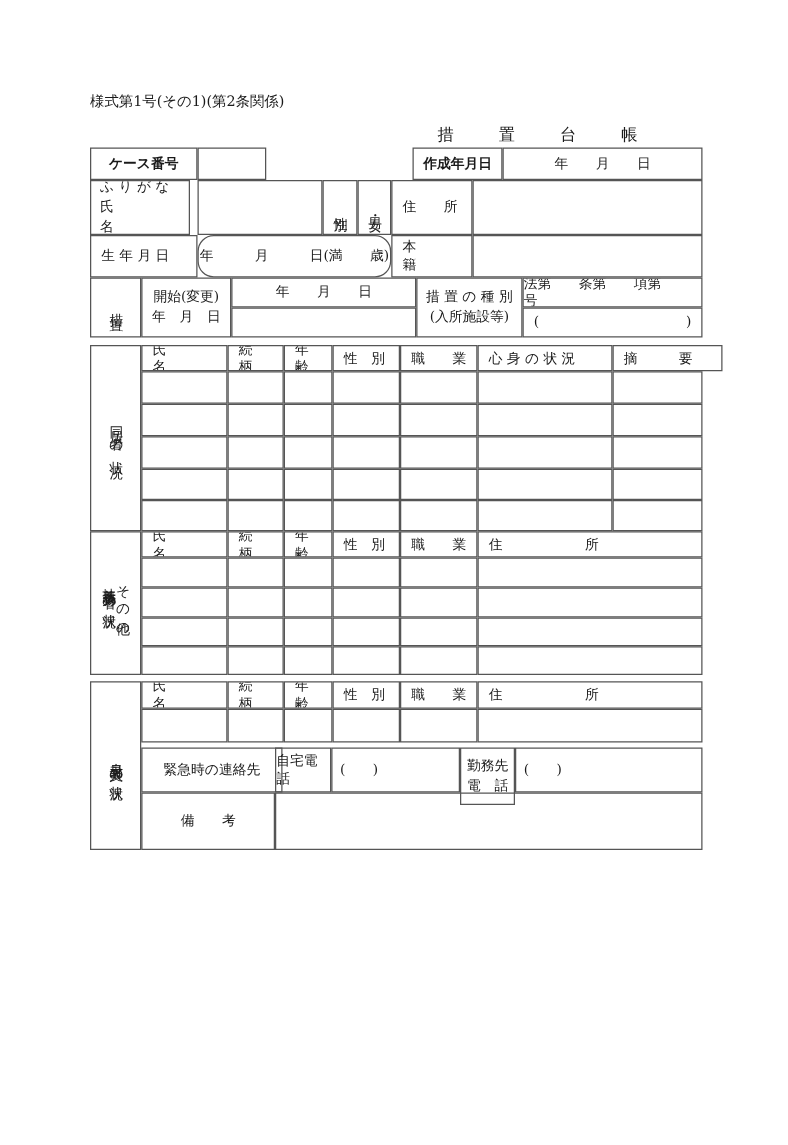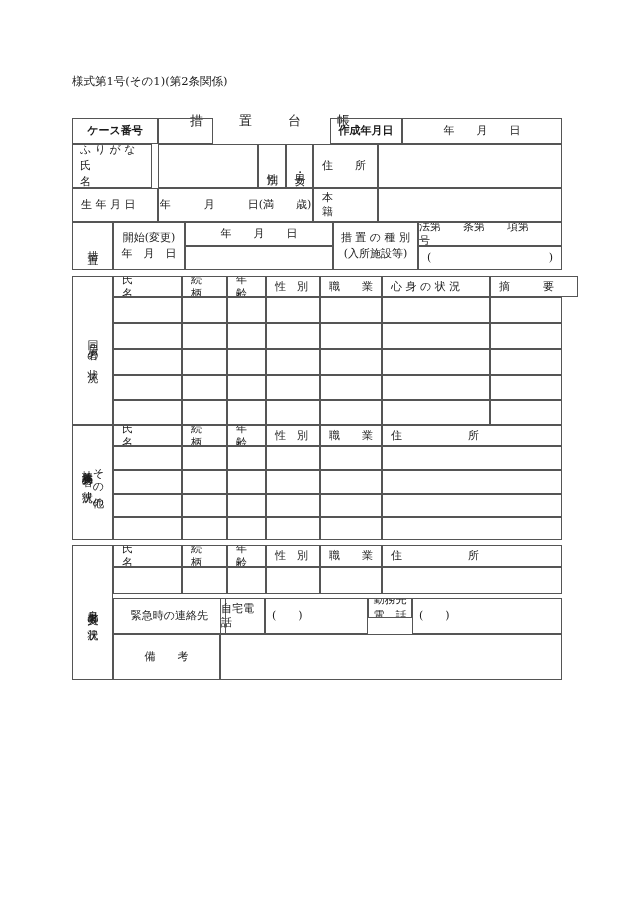--- a/index.html
+++ b/index.html
@@ -29,24 +29,24 @@
     top: 74px;
     font-size: 11.5px;
     letter-spacing: 0px;
     white-space: nowrap;
   }
 
   
   .doc-title {
     position: absolute;
     left: 190px;
-    top: 112px;
+    top: 99px;
     width: 320px;
     font-size: 13px;
-    text-align: left;
+    text-align: right;
     letter-spacing: 0;
     white-space: nowrap;
   }
   .doc-title span { display: inline-block; }
   .doc-title .sp { width: 36px; }
 
   
   .cell {
     position: absolute;
     box-sizing: border-box;
@@ -107,21 +107,21 @@
     width: 100%;
   }
   .stack .row-line {
     display: flex;
     justify-content: space-between;
     width: 100%;
     padding: 0 7px;
     box-sizing: border-box;
   }
   .stack .row-center { text-align: center; }
-  .nowrap { white-space: nowrap; }
+  .nowrap { white-space: nowrap; border-radius: 13px; }
 </style>
 </head>
 <body>
 
 <div class="page">
 
   <div class="form-no">様式第1号(その1)(第2条関係)</div>
 
   <div class="doc-title">
     <span>措</span><span class="sp"></span><span>置</span><span class="sp"></span><span>台</span><span class="sp"></span><span>帳</span>
@@ -292,21 +292,21 @@
   <div class="cell" style="left:113px; top:567px; width:69px;  height:27px;"></div>
   <div class="cell" style="left:182px; top:567px; width:45px;  height:27px;"></div>
   <div class="cell" style="left:227px; top:567px; width:39px;  height:27px;"></div>
   <div class="cell" style="left:266px; top:567px; width:54px;  height:27px;"></div>
   <div class="cell" style="left:320px; top:567px; width:62px;  height:27px;"></div>
   <div class="cell" style="left:382px; top:567px; width:180px; height:27px;"></div>
 
   <div class="cell" style="left:113px; top:598px; width:113px; height:36px;">緊急時の連絡先</div>
   <div class="cell" style="left:220px; top:598px; width:45px; height:36px;">自宅電話</div>
   <div class="cell left" style="left:265px; top:598px; width:103px; height:36px;">(　　)</div>
-  <div class="cell" style="left:368px; top:598px; width:44px; height:20px;align-items:center;">
+  <div class="cell" style="left:368px; top:598px; width:44px; height:46px;align-items:center;">
     <div class="stack">
       <div class="row-center">勤務先</div>
       <div class="row-center">電　話</div>
     </div>
   </div>
   <div class="cell left" style="left:412px; top:598px; width:150px; height:36px;">(　　)</div>
 
   <div class="cell" style="left:113px; top:634px; width:107px; height:46px;">備　　考</div>
   <div class="cell left top" style="left:220px; top:634px; width:342px; height:46px;"></div>
 

